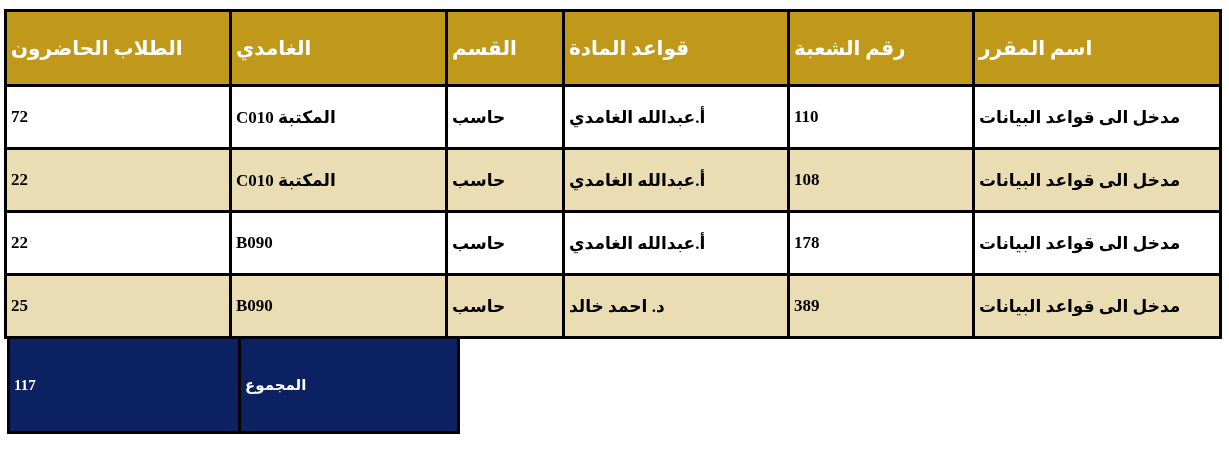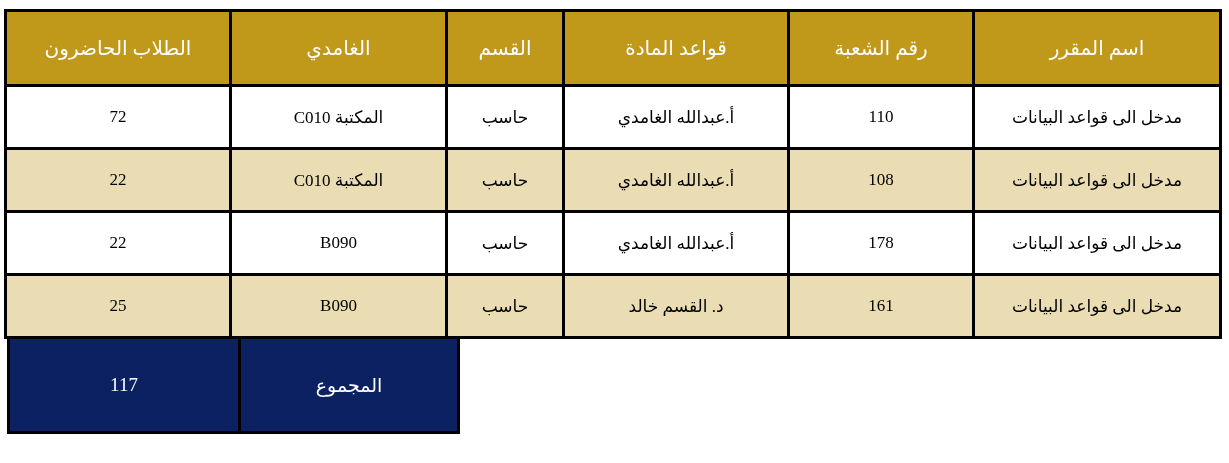--- a/index.html
+++ b/index.html
@@ -21,23 +21,23 @@
   .page{
     padding-top:9px;
     margin:0 7px 0 7px;
     direction:rtl;
   }
   table{border-collapse:collapse;table-layout:fixed;}
   .main-table{width:1215px;}
   .main-table th,.main-table td,
   .summary-table td{
     border:3px solid var(--border);
-    text-align:center;
+    text-align:left;
     vertical-align:middle;
-    font-weight:normal;
+    font-weight:bold;
     padding:0 4px;
     overflow:hidden;
   }
   .main-table thead tr{height:75px;}
   .main-table tbody tr{height:63px;}
   .main-table th{
     background:var(--header-bg);
     color:var(--header-text);
     font-size:20px;
   }
@@ -51,21 +51,21 @@
   .summary-table{
     width:450px;
     margin-top:-3px;
     margin-left:0;
     margin-right:auto; 
   }
   .summary-table tr{height:95px;}
   .summary-table td{
     background:var(--summary-bg);
     color:var(--summary-text);
-    font-size:19px;
+    font-size:15px;
   }
 </style>
 </head>
 <body>
 
 <div class="page">
 
   <table class="main-table">
     <colgroup>
       <col style="width:247px">
@@ -105,22 +105,22 @@
       <tr>
         <td>مدخل الى قواعد البيانات</td>
         <td class="num">178</td>
         <td>أ.عبدالله الغامدي</td>
         <td>حاسب</td>
         <td>B090</td>
         <td class="num">22</td>
       </tr>
       <tr class="row-alt">
         <td>مدخل الى قواعد البيانات</td>
-        <td class="num">161</td>
-        <td>د. القسم خالد</td>
+        <td class="num">389</td>
+        <td>د. احمد خالد</td>
         <td>حاسب</td>
         <td>B090</td>
         <td class="num">25</td>
       </tr>
     </tbody>
   </table>
 
   <table class="summary-table">
     <colgroup>
       <col style="width:219px">

